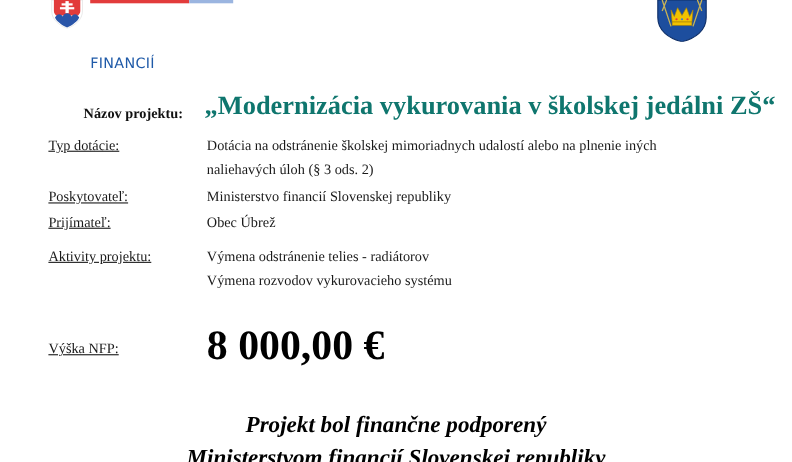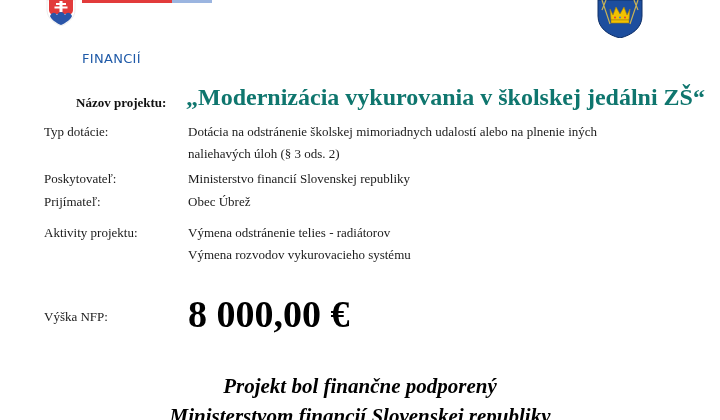--- a/index.html
+++ b/index.html
@@ -1,20 +1,20 @@
 <!DOCTYPE html>
 <html><head>
   <meta charset="utf-8">
   <style>
     html, body { margin: 0; padding: 0; background: #ffffff; }
     body { width: 720px; height: 420px; overflow: hidden; position: relative; font-family: "Liberation Serif", serif; color: #111; }
     .abs { position: absolute; }
     .logo-text { font-family: "DejaVu Sans", sans-serif; color: #1f5aa8; font-size: 13px; line-height: 16px; letter-spacing: 0.3px; margin-top: 45px; }
     .stripe { position: absolute; top: 0; height: 3px; }
-    .label { font-size: 13px; color: #1a1a1a; }
+    .label { font-size: 13px; color: #1a1a1a; text-decoration: underline; }
     .value { font-size: 13px; color: #1a1a1a; }
     .label-bold { font-weight: bold; font-size: 13px; }
     .title { font-weight: bold; font-size: 24px; color: #0f766e; white-space: nowrap; }
     .amount { font-weight: bold; font-size: 38px; color: #000; }
     .footer-line { font-weight: bold; font-style: italic; font-size: 21px; color: #000; text-align: center; width: 720px; left: 0; white-space: nowrap; }
   </style>
 </head>
 <body>
 
 <div class="abs" style="left:44px; top:0; width:210px; height:42px;">

